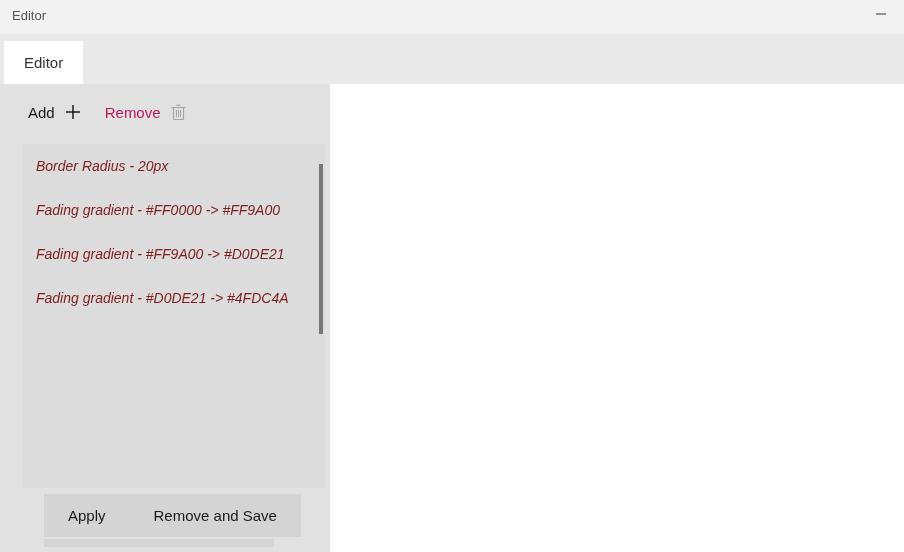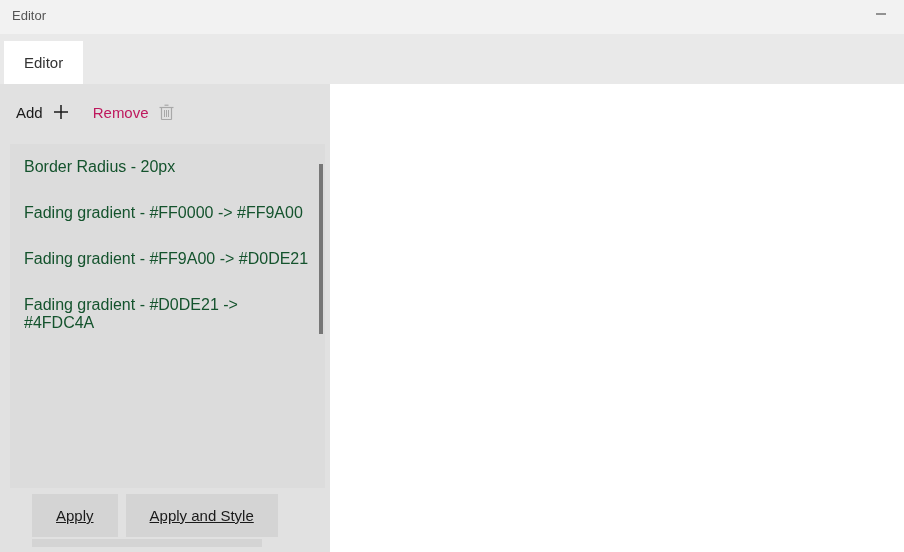--- a/index.html
+++ b/index.html
@@ -6,30 +6,30 @@
 body { font-family: "Segoe UI", Tahoma, sans-serif; font-size: 14px; background: #fff; color: #1a1a1a; overflow: hidden; width: 904px; height: 552px; }
 .titlebar { height: 34px; background: #f2f2f2; display: flex; align-items: flex-start; justify-content: space-between; padding-left: 12px; }
 .titlebar-title { font-size: 13px; color: #555; padding-top: 8px; }
 .win-controls { display: flex; height: 100%; }
 .win-btn { width: 46px; height: 28px; display: flex; align-items: center; justify-content: center; cursor: default; }
 .win-btn svg { display: block; }
 .tabbar { height: 50px; background: #e9e9e9; display: flex; align-items: flex-end; padding: 0 4px; }
 .tab { padding: 13px 20px; font-size: 15px; color: #333; cursor: pointer; }
 .tab.active { background: #fff; }
 .content { display: flex; height: calc(100% - 84px); }
-.sidepanel { width: 331px; background: #e1e1e1; display: flex; flex-direction: column; border-right: 1px solid #fff; padding-left: 6px; padding-bottom: 5px; }
+.sidepanel { width: 331px; background: #e1e1e1; display: flex; flex-direction: column; border-right: 1px solid #fff; padding-left: 18px; padding-bottom: 5px; }
 .toolbar { height: 56px; background: #e1e1e1; display: flex; align-items: center; padding: 0 10px; gap: 24px; }
 .tool-btn { display: flex; align-items: center; gap: 10px; font-size: 15px; color: #1a1a1a; cursor: pointer; }
 .tool-btn.disabled { color: #be185d; cursor: default; }
 .tool-btn svg { display: block; }
 .list-wrap { flex: 1; overflow: hidden; position: relative; margin: 4px 5px 4px 4px; }
 .list { background: #dcdcdc; height: 100%; overflow-y: auto; }
-.list-item { padding: 14px 14px; font-size: 16px; color: #14532d; cursor: pointer; }
+.list-item { padding: 14px 14px; font-size: 14px; color: #7f1d1d; cursor: pointer; font-style: italic; }
 .custom-scroll { position: absolute; right: 2px; top: 20px; width: 4px; height: 170px; background: #777; border-radius: 0; }
-.btnrow { display: flex; gap: 8px; padding: 2px 26px 0 26px; text-decoration: underline; }
+.btnrow { display: flex; gap: 0; padding: 2px 26px 0 26px; }
 .action-btn { background: #d4d4d4; border: none; padding: 13px 24px; font-size: 15px; color: #1a1a1a; cursor: pointer; font-family: inherit; }
 .thirdrow { padding: 2px 26px 0 26px; }
 .partial-btn { width: 230px; height: 8px; background: #d4d4d4; }
 .main { flex: 1; background: #fff; }
 
 .list::-webkit-scrollbar { width: 0; }
 </style>
 </head>
 <body>
 
@@ -77,21 +77,21 @@
         <div class="list-item">Border Radius - 20px</div>
         <div class="list-item">Fading gradient - #FF0000 -&gt; #FF9A00</div>
         <div class="list-item">Fading gradient - #FF9A00 -&gt; #D0DE21</div>
         <div class="list-item">Fading gradient - #D0DE21 -&gt; #4FDC4A</div>
       </div>
       <div class="custom-scroll"></div>
     </div>
 
     <div class="btnrow">
       <button class="action-btn">Apply</button>
-      <button class="action-btn">Apply and Style</button>
+      <button class="action-btn">Remove and Save</button>
     </div>
     <div class="thirdrow">
       <div class="partial-btn"></div>
     </div>
 
   </div>
   <div class="main"></div>
 </div>
 
 </body></html>

